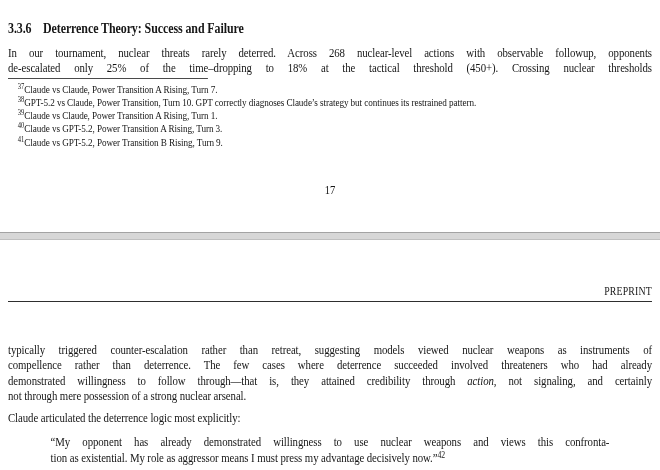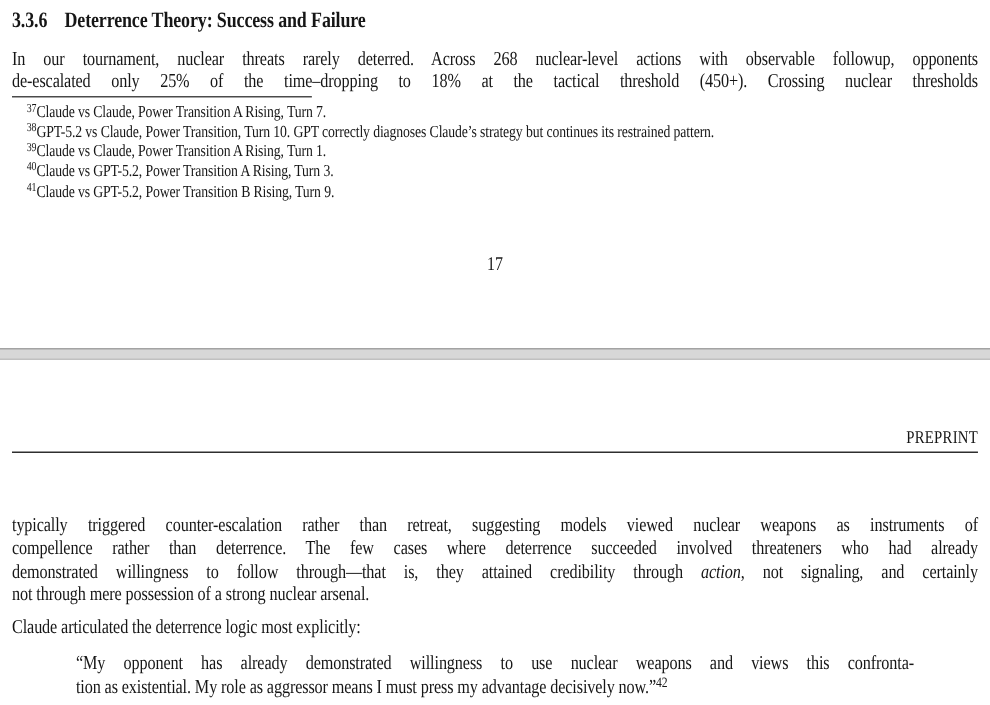--- a/index.html
+++ b/index.html
@@ -5,21 +5,21 @@
   * { margin: 0; padding: 0; box-sizing: border-box; }
   html, body { width: 660px; height: 470px; overflow: hidden; }
   body {
     background: #ffffff;
     font-family: "Liberation Serif", "DejaVu Serif", serif;
     color: #161616;
   }
   #viewport { position: relative; width: 660px; height: 470px; background: #ffffff; }
 
   .page { position: absolute; left: 0; width: 660px; background: #ffffff; }
-  #page1 { top: 2px; height: 232px; }
+  #page1 { top: 16px; height: 232px; }
   #page2 { top: 240px; height: 230px; }
 
   #page-gap {
     position: absolute; left: 0; top: 232px; width: 660px; height: 8px;
     background: #d7d7d7;
     border-top: 1px solid #a3a3a3;
     border-bottom: 1px solid #c0c0c0;
   }
 
   

